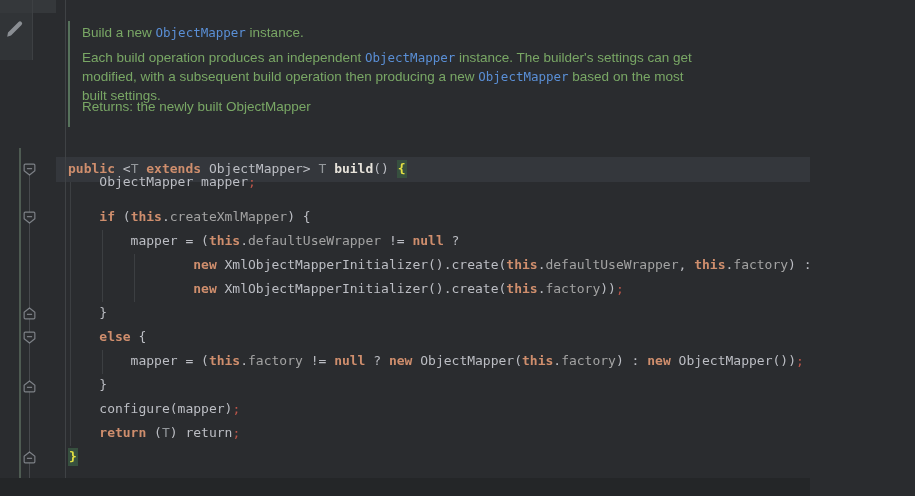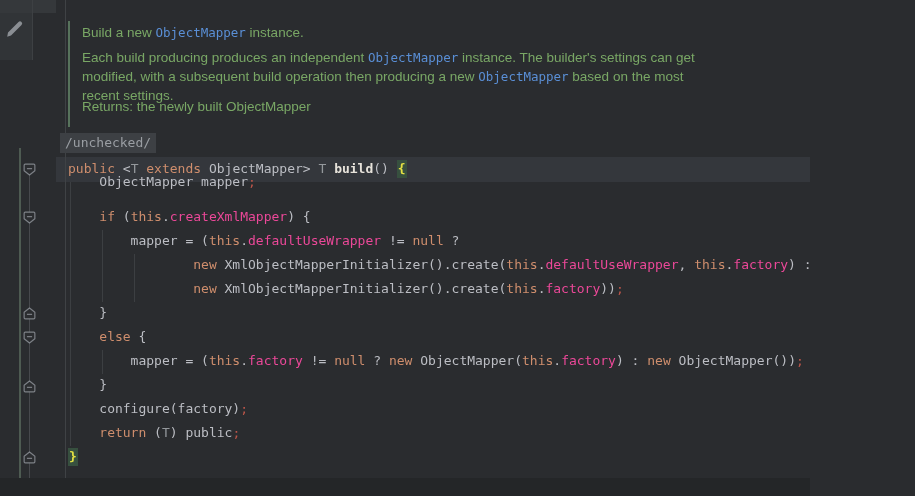--- a/index.html
+++ b/index.html
@@ -32,22 +32,22 @@
 
   
   .doc-line{position:absolute;left:82px;height:19px;line-height:19px;white-space:pre;
             font-family:"Liberation Sans","DejaVu Sans",sans-serif;font-size:13.5px;color:#79a765;}
   .dc-text{color:#79a765;}
   .dc-code{color:#5a8fd6;font-family:"DejaVu Sans Mono","Liberation Mono",monospace;font-size:12.5px;}
 
   
   .code-line{position:absolute;left:68px;height:24px;line-height:24px;white-space:pre;font-size:13px;color:#bcbec4;}
   .tk-txt{color:#bcbec4;}
-  .tk-kw{color:#cf8e6d;}
-  .tk-fld{color:#ec4899;}
+  .tk-kw{color:#cf8e6d;font-weight:bold;}
+  .tk-fld{color:#a3a3a3;}
   .tk-typ{color:#94989c;}
   .tk-mth{color:#e6e2da;font-weight:bold;text-align:right;}
   .tk-semi{color:#bd564a;}
   .tk-brace{color:#e4e143;background:#37503f;font-weight:bold;padding:1px 1px 2px 1px;}
 </style>
 </head>
 <body>
 
 <div id="screen">
 
@@ -59,46 +59,45 @@
   <div class="vcs-strip"></div>
   <div class="fold-line"></div>
 
   <svg class="pencil" viewBox="0 0 24 24">
     <path d="M4.2 19.8 L5 15.4 L15.5 4.9 a2.1 2.1 0 0 1 3 3 L8 18.4 Z" fill="#8a8e93"></path>
   </svg>
 
   <div class="doc-border"></div>
   <div id="doc">
       <div class="doc-line" style="top: 23px;"><span class="dc-text">Build a new </span><span class="dc-code">ObjectMapper</span><span class="dc-text"> instance.</span></div>
-      <div class="doc-line" style="top: 48px;"><span class="dc-text">Each build producing produces an independent </span><span class="dc-code">ObjectMapper</span><span class="dc-text"> instance. The builder's settings can get</span></div>
+      <div class="doc-line" style="top: 48px;"><span class="dc-text">Each build operation produces an independent </span><span class="dc-code">ObjectMapper</span><span class="dc-text"> instance. The builder's settings can get</span></div>
       <div class="doc-line" style="top: 67px;"><span class="dc-text">modified, with a subsequent build operation then producing a new </span><span class="dc-code">ObjectMapper</span><span class="dc-text"> based on the most</span></div>
-      <div class="doc-line" style="top: 86px;"><span class="dc-text">recent settings.</span></div>
+      <div class="doc-line" style="top: 86px;"><span class="dc-text">built settings.</span></div>
       <div class="doc-line" style="top: 97px;"><span class="dc-text">Returns: the newly built ObjectMapper</span></div>
     </div>
 
-  <div class="unchecked">/unchecked/</div>
 
   <div class="indent-guide ig-1"></div>
   <div class="indent-guide ig-2a"></div>
   <div class="indent-guide ig-2b"></div>
   <div class="indent-guide ig-3"></div>
 
   <div id="code">
       <div class="code-line" style="top: 157px;"><span class="tk-kw">public</span><span class="tk-txt"> &lt;</span><span class="tk-typ">T</span><span class="tk-txt"> </span><span class="tk-kw">extends</span><span class="tk-txt"> ObjectMapper&gt; </span><span class="tk-typ">T</span><span class="tk-txt"> </span><span class="tk-mth">build</span><span class="tk-txt">() </span><span class="tk-brace">{</span></div>
       <div class="code-line" style="top: 170px;"><span class="tk-txt">    ObjectMapper mapper</span><span class="tk-semi">;</span></div>
       <div class="code-line" style="top: 205px;"><span class="tk-txt">    </span><span class="tk-kw">if</span><span class="tk-txt"> (</span><span class="tk-kw">this</span><span class="tk-txt">.</span><span class="tk-fld">createXmlMapper</span><span class="tk-txt">) {</span></div>
       <div class="code-line" style="top: 229px;"><span class="tk-txt">        mapper = (</span><span class="tk-kw">this</span><span class="tk-txt">.</span><span class="tk-fld">defaultUseWrapper</span><span class="tk-txt"> != </span><span class="tk-kw">null</span><span class="tk-txt"> ?</span></div>
       <div class="code-line" style="top: 253px;"><span class="tk-txt">                </span><span class="tk-kw">new</span><span class="tk-txt"> XmlObjectMapperInitializer().create(</span><span class="tk-kw">this</span><span class="tk-txt">.</span><span class="tk-fld">defaultUseWrapper</span><span class="tk-txt">, </span><span class="tk-kw">this</span><span class="tk-txt">.</span><span class="tk-fld">factory</span><span class="tk-txt">) :</span></div>
       <div class="code-line" style="top: 277px;"><span class="tk-txt">                </span><span class="tk-kw">new</span><span class="tk-txt"> XmlObjectMapperInitializer().create(</span><span class="tk-kw">this</span><span class="tk-txt">.</span><span class="tk-fld">factory</span><span class="tk-txt">))</span><span class="tk-semi">;</span></div>
       <div class="code-line" style="top: 301px;"><span class="tk-txt">    }</span></div>
       <div class="code-line" style="top: 325px;"><span class="tk-txt">    </span><span class="tk-kw">else</span><span class="tk-txt"> {</span></div>
       <div class="code-line" style="top: 349px;"><span class="tk-txt">        mapper = (</span><span class="tk-kw">this</span><span class="tk-txt">.</span><span class="tk-fld">factory</span><span class="tk-txt"> != </span><span class="tk-kw">null</span><span class="tk-txt"> ? </span><span class="tk-kw">new</span><span class="tk-txt"> ObjectMapper(</span><span class="tk-kw">this</span><span class="tk-txt">.</span><span class="tk-fld">factory</span><span class="tk-txt">) : </span><span class="tk-kw">new</span><span class="tk-txt"> ObjectMapper())</span><span class="tk-semi">;</span></div>
       <div class="code-line" style="top: 373px;"><span class="tk-txt">    }</span></div>
-      <div class="code-line" style="top: 397px;"><span class="tk-txt">    configure(factory)</span><span class="tk-semi">;</span></div>
-      <div class="code-line" style="top: 421px;"><span class="tk-txt">    </span><span class="tk-kw">return</span><span class="tk-txt"> (</span><span class="tk-typ">T</span><span class="tk-txt">) public</span><span class="tk-semi">;</span></div>
+      <div class="code-line" style="top: 397px;"><span class="tk-txt">    configure(mapper)</span><span class="tk-semi">;</span></div>
+      <div class="code-line" style="top: 421px;"><span class="tk-txt">    </span><span class="tk-kw">return</span><span class="tk-txt"> (</span><span class="tk-typ">T</span><span class="tk-txt">) return</span><span class="tk-semi">;</span></div>
       <div class="code-line" style="top: 445px;"><span class="tk-brace">}</span></div>
     </div>
 
   <div id="markers">
       <svg viewBox="0 0 14 14" class="fold-marker" style="top: 161.5px;">
         <path d="M3 2 H11 Q12 2 12 3 V8.2 L7 12.2 2 8.2 V3 Q2 2 3 2 Z" fill="#2b2d30" stroke="#7d8187" stroke-width="1.1" stroke-linejoin="round"></path>
         <line x1="4.6" x2="9.4" y1="6.2" y2="6.2" stroke="#7d8187" stroke-width="1.1"></line>
       </svg>
       <svg viewBox="0 0 14 14" class="fold-marker" style="top: 209.5px;">
         <path d="M3 2 H11 Q12 2 12 3 V8.2 L7 12.2 2 8.2 V3 Q2 2 3 2 Z" fill="#2b2d30" stroke="#7d8187" stroke-width="1.1" stroke-linejoin="round"></path>

